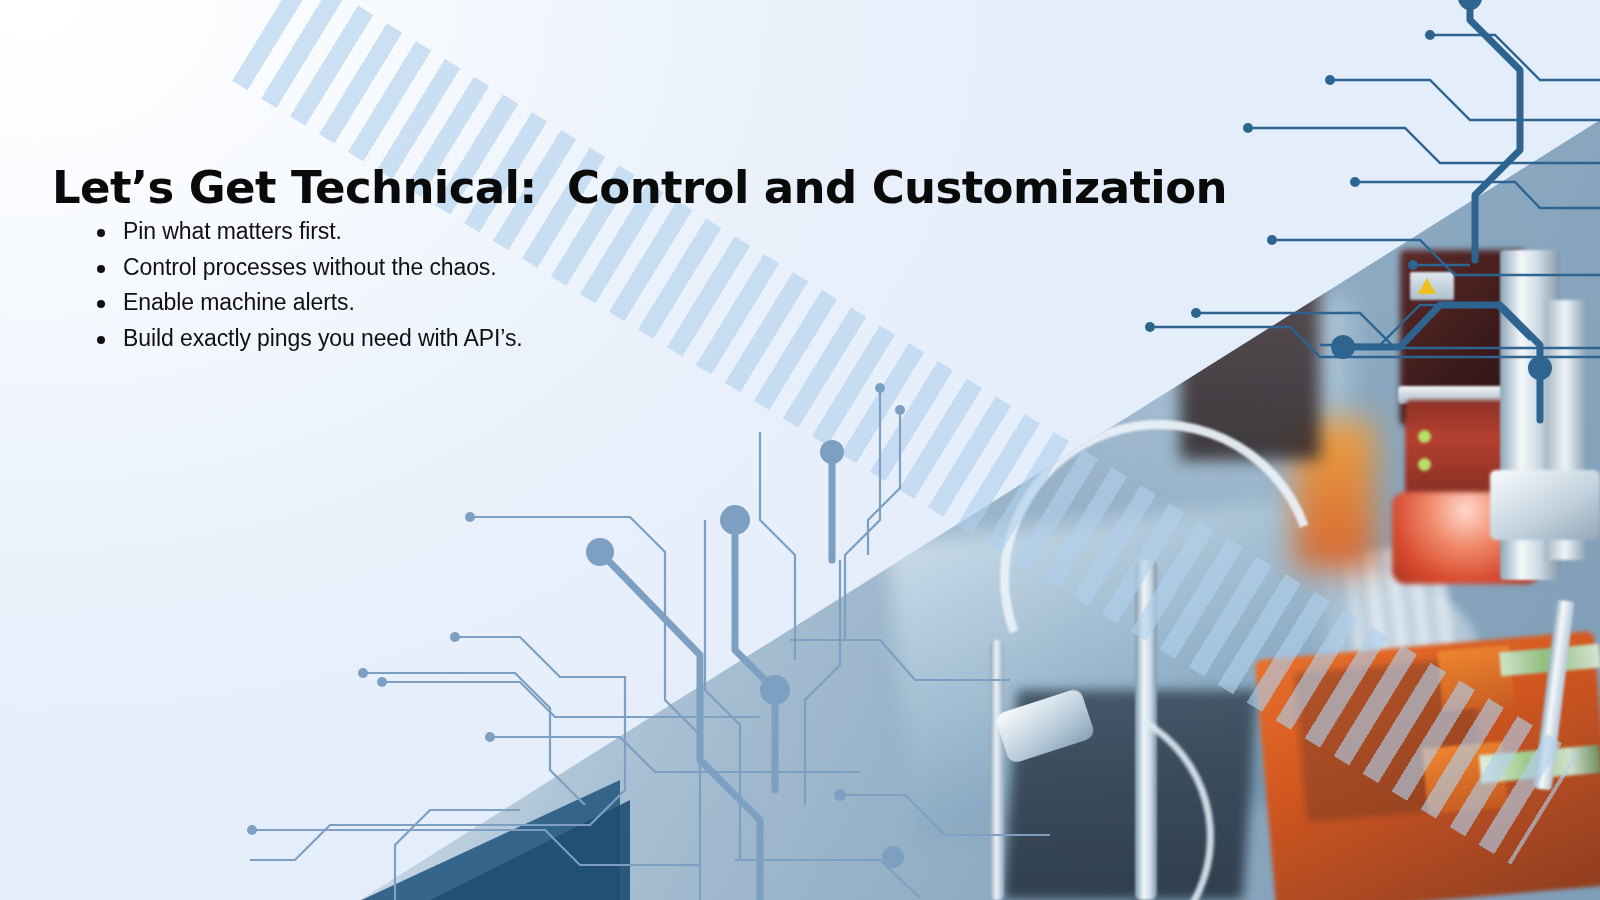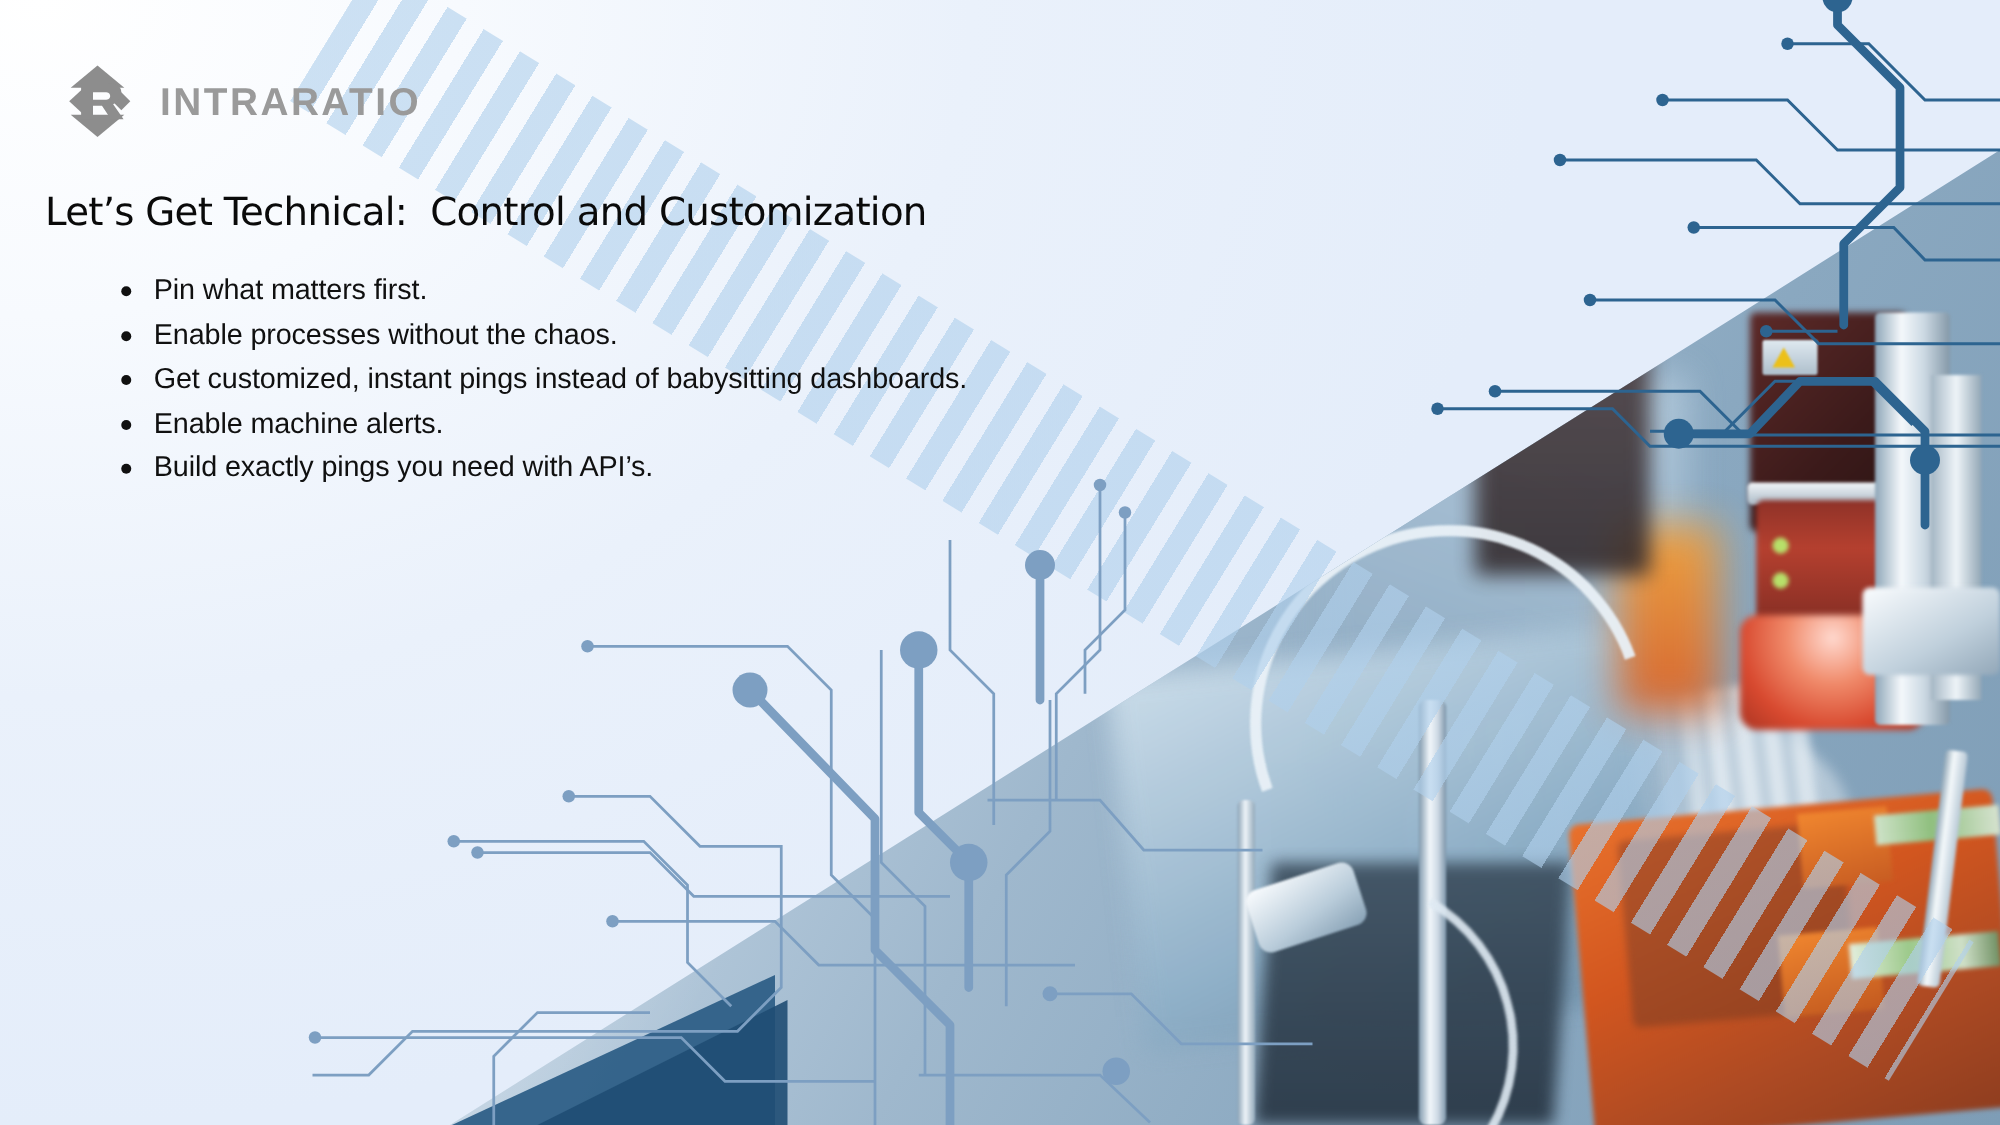--- a/index.html
+++ b/index.html
@@ -220,22 +220,22 @@
     display:flex;align-items:center;gap:14px;
   }
   #logo-mark{width:72px;height:62px;display:block;}
   #logo-word{
     font-size:31px;font-weight:bold;letter-spacing:2.0px;
     color:#9a9a9a;line-height:1;font-family:"Liberation Sans", sans-serif;
   }
 
   
   #title{
-    position:absolute;left:36px;top:131px;
-    font-size:31px;font-weight:normal;color:#0a0a0a;
+    position:absolute;left:52px;top:131px;
+    font-size:45px;font-weight:bold;color:#0a0a0a;
     letter-spacing:-0.6px;white-space:pre;
     font-family:"DejaVu Sans", sans-serif;
   }
 
   
   #bullets{
     position:absolute;left:88px;top:214px;
     margin:0;padding:0;list-style:none;
   }
   #bullets li{
@@ -364,38 +364,23 @@
       <circle cx="382" cy="682" r="5"></circle>
       <circle cx="840" cy="795" r="6"></circle>
       <circle cx="735" cy="520" r="15"></circle>
       <circle cx="775" cy="690" r="15"></circle>
       <circle cx="600" cy="552" r="14"></circle>
       <circle cx="832" cy="452" r="12"></circle>
       <circle cx="893" cy="857" r="11"></circle>
     </g>
   </svg>
 
-  <div id="logo">
-    <svg id="logo-mark" viewBox="0 0 120 104">
-      <g fill="#8d8d8d">
-        <path d="M22,52 L46,30 L46,74 Z"></path>
-        <path d="M92,40 L104,52 L92,64 L80,52 Z"></path>
-        <path d="M60,4 L96,34 L24,34 Z"></path>
-        <path d="M24,70 L96,70 L60,100 Z"></path>
-        <path d="M38,28 L38,76 L54,76 L54,58 L66,58 L78,76 L95,76 L81,56
-                 C89,52 92,46 92,40 C92,32 85,28 74,28 Z
-                 M54,40 L70,40 C75,40 77,42 77,45 C77,48 75,50 70,50 L54,50 Z"></path>
-      </g>
-    </svg>
-    <span id="logo-word">INTRARATIO</span>
-  </div>
 
   <h1 id="title">Let’s Get Technical:  Control and Customization</h1>
 
   <ul id="bullets">
     <li>Pin what matters first.</li>
-    <li>Enable processes without the chaos.</li>
-    <li>Get customized, instant pings instead of babysitting dashboards.</li>
+    <li>Control processes without the chaos.</li>
     <li>Enable machine alerts.</li>
     <li>Build exactly pings you need with API’s.</li>
   </ul>
 
 </div>
 
 </body></html>

